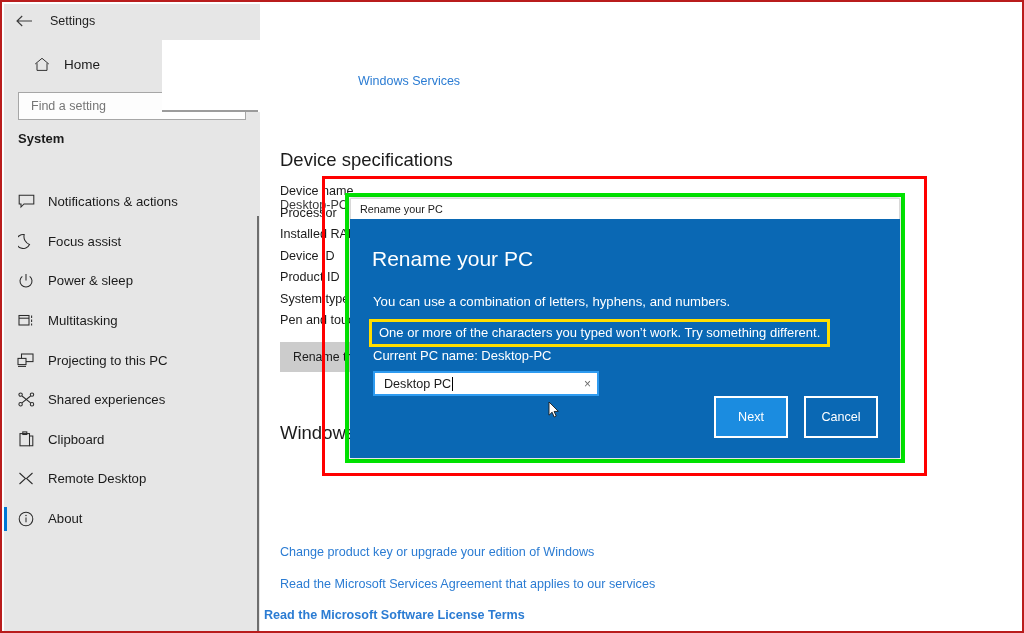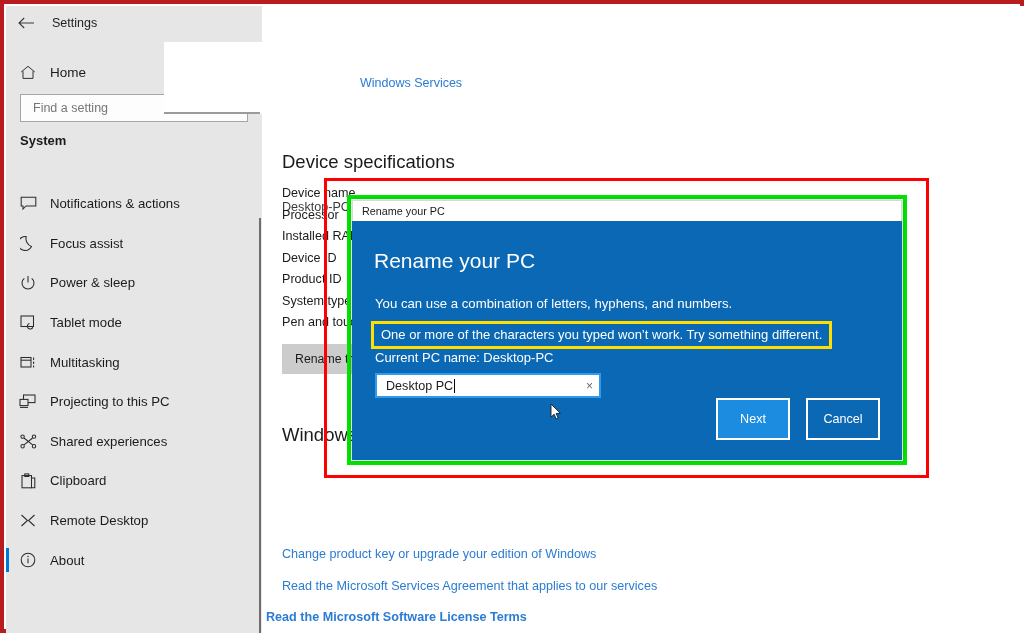--- a/index.html
+++ b/index.html
@@ -6,21 +6,21 @@
   html, body {
     width: 1024px; height: 633px;
     background: #ffffff;
     font-family: "Liberation Sans", sans-serif;
     overflow: hidden;
   }
   #root {
     position: relative;
     width: 1024px; height: 633px;
     background: #ffffff;
-    border: 4px solid #b91c1c;
+    border: 2px solid #b91c1c;
   }
 
   
   .settings-window {
     position: absolute;
     left: 2px; top: 2px;
     width: 1018px; height: 627px;
     background: #ffffff;
     overflow: hidden;
   }
@@ -41,23 +41,23 @@
   .back-arrow {
     width: 40px; height: 32px;
     display: flex; align-items: center; justify-content: center;
     color: #444; font-size: 15px; line-height: 1;
   }
   .titlebar-text {
     font-size: 12.5px; color: #222; margin-left: 6px;
   }
 
   .home-row {
-    position: absolute; left: 0; top: 46px;
+    position: absolute; left: 16px; top: 46px;
     width: 256px; height: 28px;
-    display: flex; align-items: flex-end;
+    display: flex; align-items: center;
   }
   .home-icon {
     width: 44px; display: flex; align-items: center; justify-content: center;
     color: #333; font-size: 15px;
   }
   .home-label { font-size: 13.5px; color: #1b1b1b; }
 
   .search-box {
     position: absolute; left: 14px; top: 88px;
     width: 228px; height: 28px;
@@ -325,30 +325,20 @@
           <div class="nav-icon">
             <svg width="16" height="16" viewBox="0 0 16 16">
               <path d="M4.3 3.3 A6 6 0 1 0 11.7 3.3" stroke="#2b2b2b" stroke-width="1.05" fill="none"></path>
               <path d="M8 1 V7.6" stroke="#2b2b2b" stroke-width="1.05" fill="none"></path>
             </svg>
           </div>
           <div class="nav-label">Power &amp; sleep</div>
         </div>
 
 
-        <div class="nav-item">
-          <div class="nav-accent"></div>
-          <div class="nav-icon">
-            <svg width="17" height="15" viewBox="0 0 17 15">
-              <rect x="1" y="1" width="12.5" height="10.5" stroke="#2b2b2b" stroke-width="1.05" fill="none"></rect>
-              <path d="M9.5 8.5 A2.8 2.8 0 1 0 12.8 12.2" stroke="#2b2b2b" stroke-width="1.05" fill="none"></path>
-            </svg>
-          </div>
-          <div class="nav-label">Tablet mode</div>
-        </div>
 
         <div class="nav-item">
           <div class="nav-accent"></div>
           <div class="nav-icon">
             <svg width="17" height="15" viewBox="0 0 17 15">
               <rect x="1" y="2.5" width="10" height="9.5" stroke="#2b2b2b" stroke-width="1.05" fill="none"></rect>
               <path d="M1 5.2 H11" stroke="#2b2b2b" stroke-width="1.05"></path>
               <path d="M13.6 2.5 V5 M13.6 6.6 V9 M13.6 10.6 V12.4" stroke="#2b2b2b" stroke-width="1.05"></path>
             </svg>
           </div>

